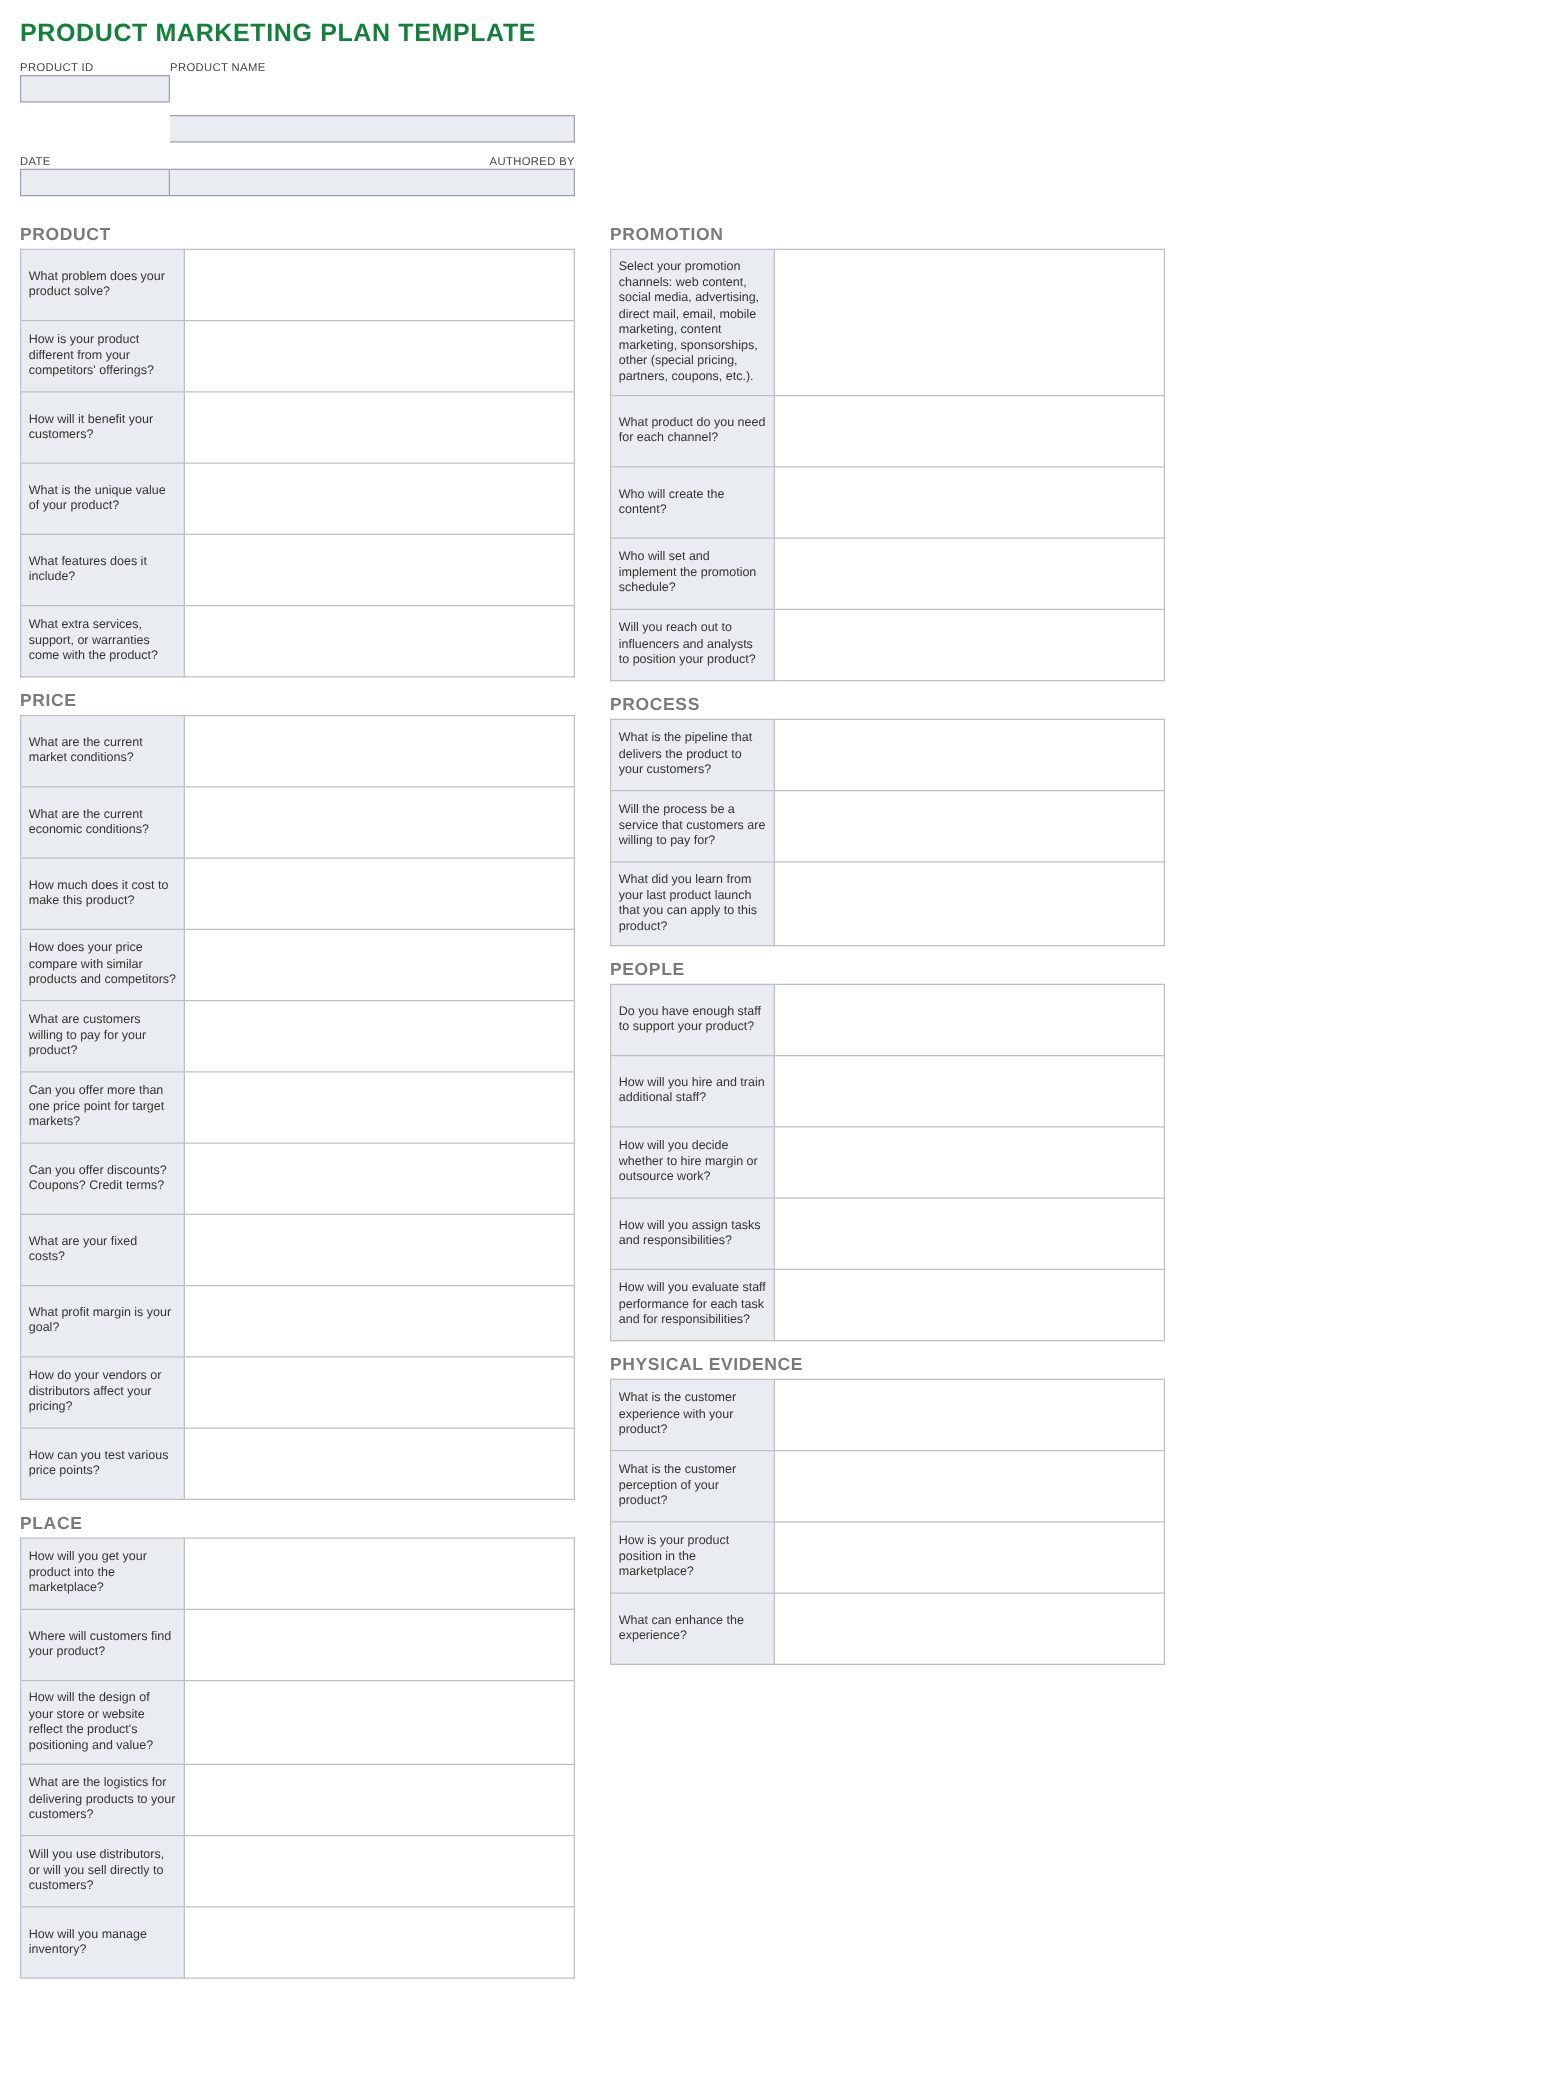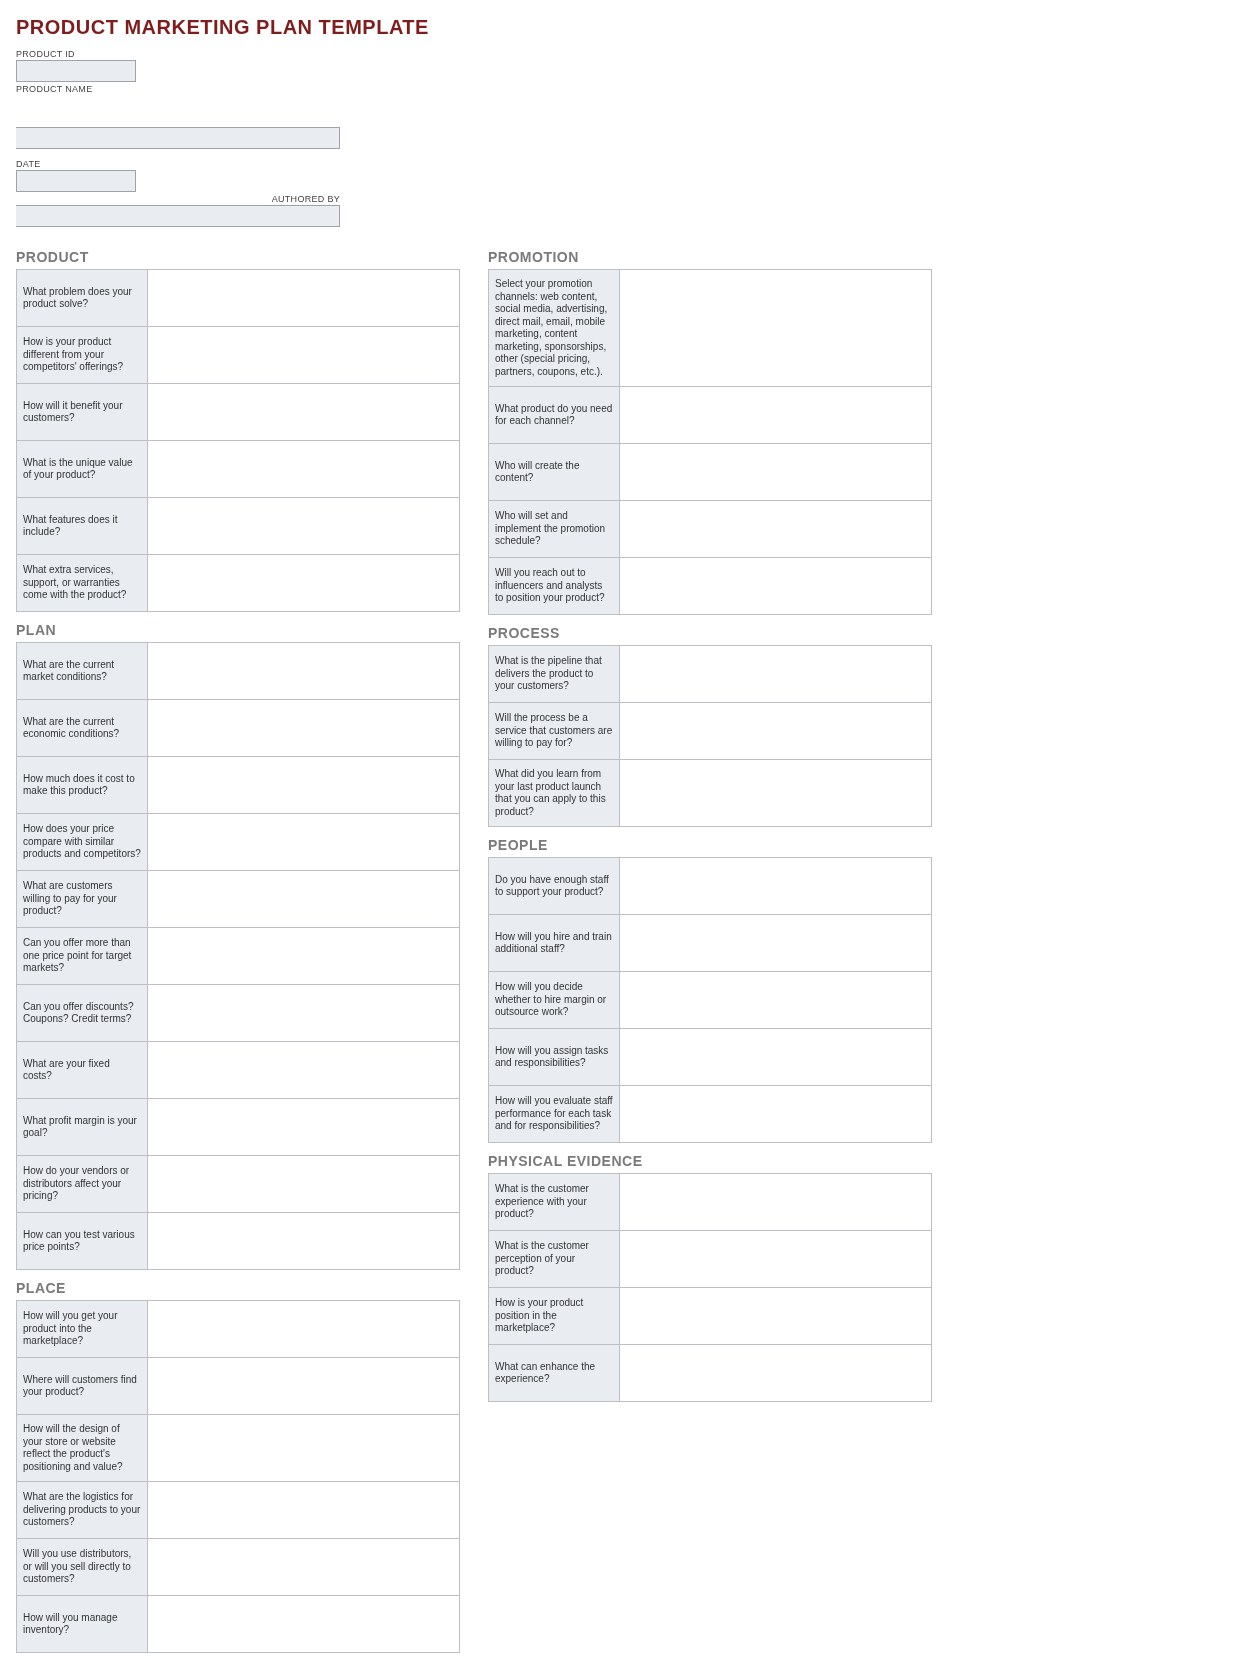--- a/index.html
+++ b/index.html
@@ -7,30 +7,29 @@
     background: #fff;
     margin: 0;
     padding: 16px;
     color: #333;
     width: 1239px;
     box-sizing: border-box;
   }
   .doc-title {
     font-size: 20px;
     font-weight: bold;
-    color: #7f1d1d;
+    color: #15803d;
     letter-spacing: 0.5px;
     margin-bottom: 8px;
   }
   .meta-block {
     margin-bottom: 12px;
   }
   .meta-row {
     display: flex;
-    flex-direction: column;
   }
   .meta-cell {
     display: flex;
     flex-direction: column;
   }
   .meta-cell.id   { width: 120px; }
   .meta-cell.name { width: 324px; gap: 32px; }
   .meta-cell.date { width: 120px; }
   .meta-cell.auth { width: 324px; align-items: flex-end; }
   .meta-label {
@@ -144,21 +143,21 @@
             <td class="q">What features does it include?</td>
             <td class="a" contenteditable="true" style=""></td>
           </tr>
           <tr>
             <td class="q">What extra services, support, or warranties come with the product?</td>
             <td class="a" contenteditable="true" style=""></td>
           </tr>
         </tbody>
     </table>
 
-    <div class="section-title">PLAN</div>
+    <div class="section-title">PRICE</div>
     <table class="qtable">
       <tbody>
           <tr>
             <td class="q">What are the current market conditions?</td>
             <td class="a" contenteditable="true" style=""></td>
           </tr>
           <tr>
             <td class="q">What are the current economic conditions?</td>
             <td class="a" contenteditable="true" style=""></td>
           </tr>

